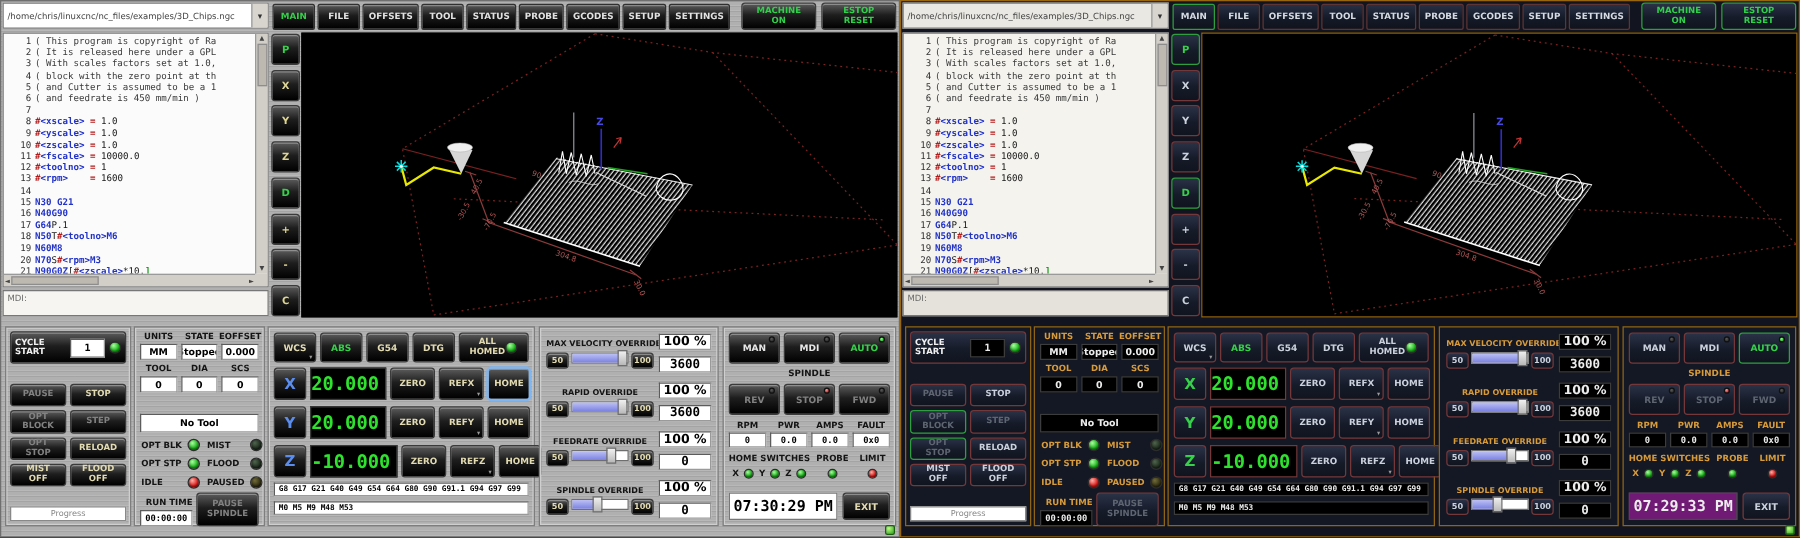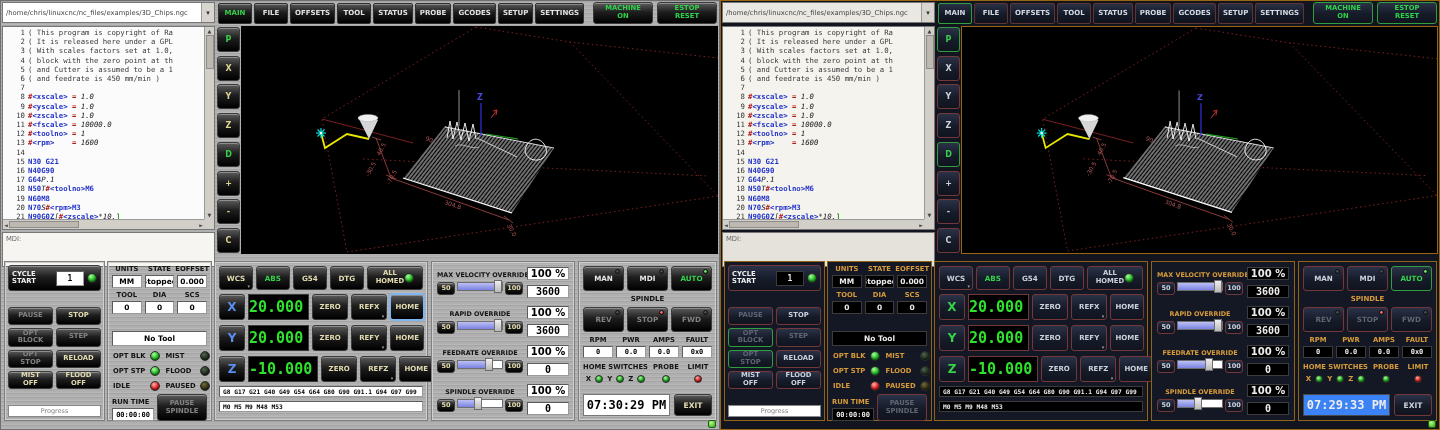--- a/index.html
+++ b/index.html
@@ -51,30 +51,30 @@
 .editor{position:absolute;left:2px;top:26px;width:213px;height:204px;background:#fbfbfb;border:1px solid #777;overflow:hidden;}
 .dark .editor{background:#f4f3ee;}
 .glines{position:absolute;left:0;top:1px;right:10px;bottom:10px;overflow:hidden;font-family:"DejaVu Sans Mono",monospace;font-size:7.3px;line-height:9.2px;}
 .gline{display:flex;}
 .ln{width:25px;text-align:right;padding-right:3px;color:#333;flex:none;}
 .gtext{white-space:pre;}
 .tok-c{color:#3a3a3a;}
 .tok-r{color:#b21a1a;font-weight:bold;}
 .tok-b{color:#2233c8;font-weight:bold;}
 .tok-g{color:#1f9a1f;font-weight:bold;}
-.tok-t{color:#161616;font-style:italic;}
+.tok-t{color:#161616;}
 .vsb{position:absolute;top:0;right:0;width:10px;bottom:10px;background:#d2cfc8;border-left:1px solid #9a9a9a;display:flex;flex-direction:column;align-items:center;font-size:5px;color:#444;}
 .vthumb{width:8px;height:34px;background:#bdb9b1;border:1px solid #8d8d8d;margin-bottom:auto;}
 .hsb{position:absolute;left:0;bottom:0;right:10px;height:10px;background:#d2cfc8;border-top:1px solid #9a9a9a;display:flex;align-items:center;font-size:5px;color:#444;}
 .hthumb{width:70px;height:7px;background:#bdb9b1;border:1px solid #8d8d8d;margin-right:auto;}
 .sbcorner{position:absolute;right:0;bottom:0;width:10px;height:10px;background:#d2cfc8;}
 .sa{flex:none;padding:1px 1px;}
 
 
-.mdibar{position:absolute;left:2px;top:232px;width:213px;height:35px;background:#f6f5f1;border:1px solid #777;font-size:6.8px;color:#6a6a6a;display:flex;align-items:flex-start;padding:2px 3px;}
+.mdibar{position:absolute;left:2px;top:232px;width:213px;height:21px;background:#f6f5f1;border:1px solid #777;font-size:6.8px;color:#6a6a6a;display:flex;align-items:flex-start;padding:2px 3px;}
 .dark .mdibar{background:#e4e2da;}
 
 
 .keycol{position:absolute;left:217px;top:27px;width:23px;height:226px;display:flex;flex-direction:column;justify-content:space-between;}
 .key{width:23px;height:25px;font-size:8px;}
 .light .key{color:#ded594;}
 .light .key.accent{color:#37d04b;}
 .dark .key{color:#ccd2dd;}
 .dark .key.accent{color:#37d04b;border-color:#2f9e3f;}
 
@@ -98,21 +98,21 @@
 .progress{height:12px;background:#fff;border:1px solid #888;display:flex;align-items:center;justify-content:center;font-size:6.5px;color:#858585;flex:none;}
 
 .pB{left:107px;width:105px;height:160px;padding:3px 4px;display:flex;flex-direction:column;gap:3px;}
 .trio{display:flex;gap:3px;}
 .fcol{display:flex;flex-direction:column;align-items:center;gap:2px;flex:1;min-width:0;}
 .fcol .fld{width:100%;height:13px;}
 .toolname{height:15px;margin-top:14px;flex:none;}
 .ledgrid{display:grid;grid-template-columns:auto 12px auto 12px;gap:5px 4px;align-items:center;justify-content:space-between;margin-top:2px;padding:0 1px;}
 .ledlbl{font-size:6.8px;}
 .runrow{margin-top:auto;display:flex;gap:3px;align-items:flex-end;}
-.runleft{display:flex;flex-direction:column;gap:2px;align-items:flex-start;}
+.runleft{display:flex;flex-direction:column;gap:2px;align-items:flex-end;}
 .runtime{width:42px;height:13px;font-size:7px;}
 .pausesp{flex:1;height:27px;font-size:6.8px;white-space:pre-line;line-height:1.15;}
 
 .pC{left:214px;width:214px;height:160px;padding:4px;display:flex;flex-direction:column;gap:4px;}
 .drohead{display:flex;gap:3px;height:24px;}
 .hbtn{flex:1;font-size:7.2px;position:relative;}
 .hbtn.wide{flex:1.7;gap:0;font-size:6.8px;}
 .drorow{display:flex;gap:3px;height:26px;}
 .axbtn{width:26px;font-size:12px;flex:none;}
 .light .axbtn{color:#5b8dee;}
@@ -152,21 +152,21 @@
 .mcol{flex:1;display:flex;flex-direction:column;gap:2px;align-items:center;min-width:0;}
 .mcol .fld{width:100%;height:12px;font-size:7px;}
 .iorow{display:flex;align-items:flex-start;gap:4px;margin-top:1px;}
 .iocol{flex:1;display:flex;flex-direction:column;align-items:center;gap:4px;}
 .iocol.first{flex:1.8;}
 .axleds{display:flex;gap:4px;align-items:center;}
 .axlbl{font-size:7px;font-weight:bold;color:#141414;}
 .dark .axlbl{color:#d79b3a;}
 .clockrow{margin-top:auto;display:flex;gap:4px;height:22px;flex:none;}
 .clock{flex:1;background:#fff;color:#000;border:1px solid #777;display:flex;align-items:center;justify-content:center;font-size:12px;font-weight:bold;}
-.dark .clock{background:#3b82f6;color:#ececec;border-color:#4a4a4a;}
+.dark .clock{background:#701a75;color:#ececec;border-color:#4a4a4a;}
 .exitbtn{width:38px;font-size:7.5px;}
 
 .tray{position:absolute;right:4px;bottom:2px;width:8px;height:8px;border-radius:2px;background:radial-gradient(circle at 35% 30%,#b7ff7d,#2f9e1f);border:1px solid #1d5f12;}
 </style>
 </head>
 <body>
 
 <div id="root">
 <div class="app light">
 

